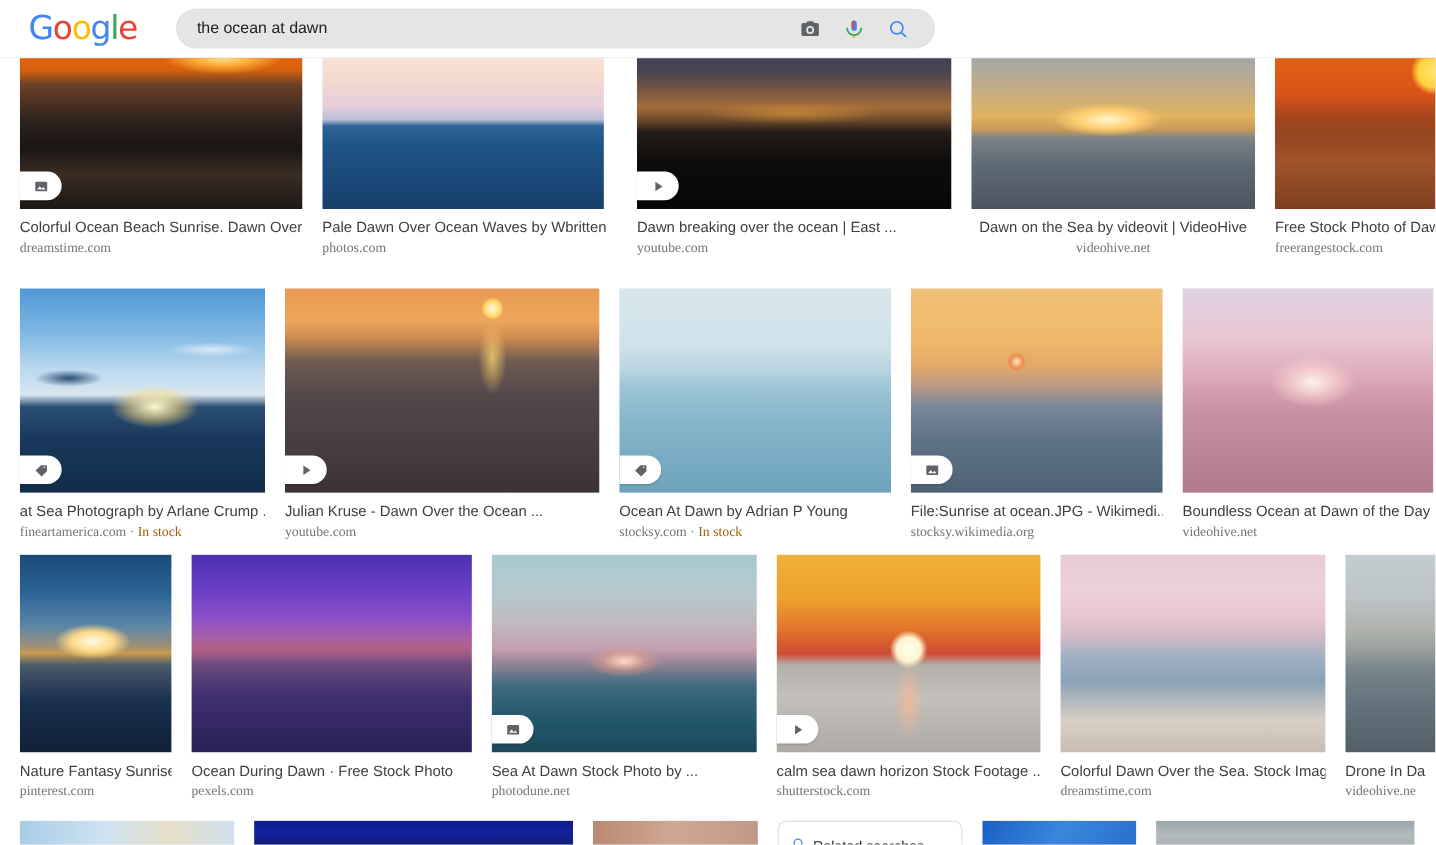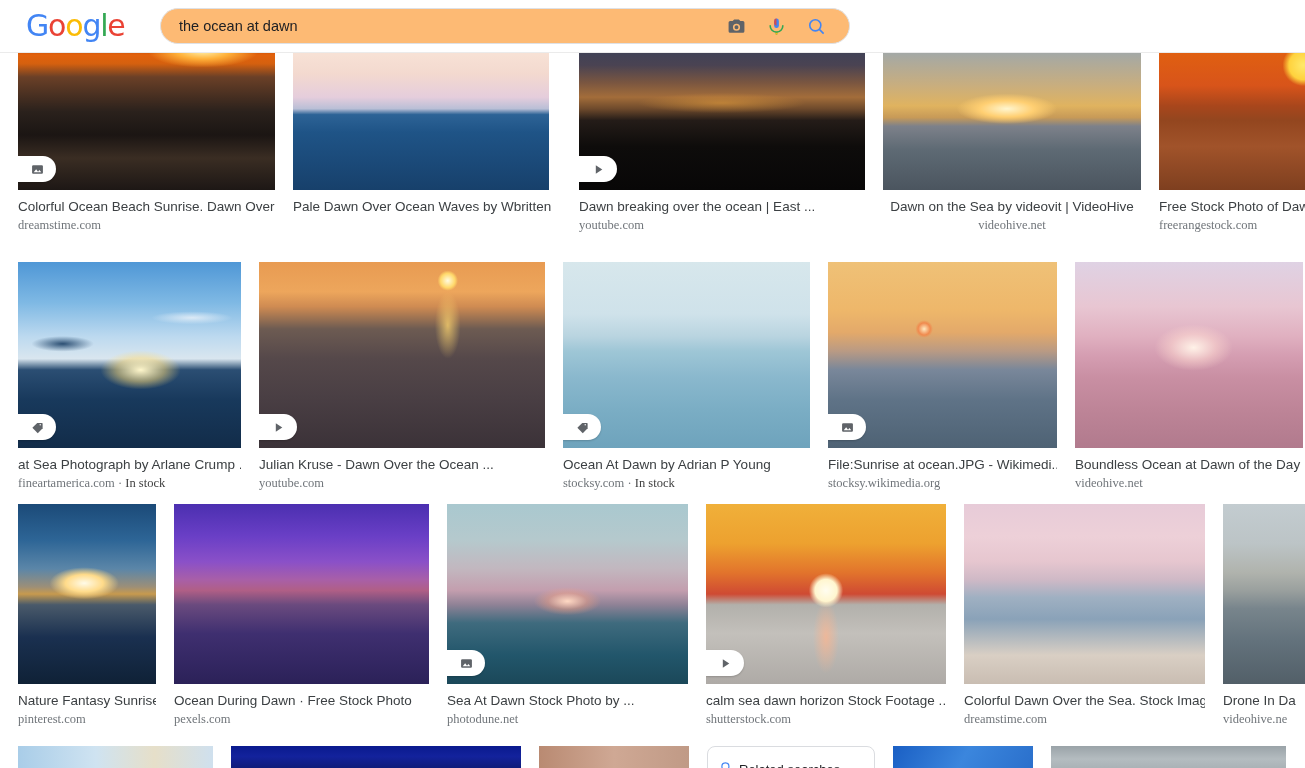--- a/index.html
+++ b/index.html
@@ -39,21 +39,21 @@
   .logo span { display: inline-block; }
 
   .searchbar {
     margin-left: 42px;
     width: 690px;
     height: 36px;
     border: 1px solid #dfe1e5;
     border-radius: 20px;
     display: flex;
     align-items: center;
-    background: #fdba74;
+    background: #e5e5e5;
     position: relative;
   }
   .search-input {
     border: none;
     outline: none;
     flex: 1;
     font-size: 14.5px;
     color: #202124;
     padding: 0 8px 0 18px;
     background: transparent;
@@ -137,21 +137,21 @@
   .cap-src {
     font-size: 12.5px;
     color: #70757a;
     line-height: 16px;
     margin-top: 2px;
     white-space: nowrap;
     overflow: hidden;
     font-family: Liberation Serif, serif;
   }
   .stock {
-    color: #404040;
+    color: #a16207;
   }
 
   .related-card {
     position: absolute;
     width: 168px;
     height: 84px;
     border: 1px solid #dadce0;
     border-radius: 8px;
     background: #fff;
     padding: 14px 12px 0 12px;
@@ -220,20 +220,21 @@
           <div class="cap-title">Colorful Ocean Beach Sunrise. Dawn Over ...</div>
           <div class="cap-src">dreamstime.com</div>
         </div>
       </div>
       <div class="tile" style="width: 268px;">
         <div class="thumb-wrap" style="width: 256px; height: 145px;">
           <div class="thumb" style="background: linear-gradient(rgb(249, 229, 216) 0%, rgb(243, 217, 207) 20%, rgb(229, 205, 220) 36%, rgb(185, 191, 214) 44%, rgb(45, 99, 150) 48%, rgb(31, 84, 135) 60%, rgb(23, 64, 107) 100%);"></div>
         </div>
         <div class="cap">
           <div class="cap-title">Pale Dawn Over Ocean Waves by Wbritten</div>
+          <div class="cap-src">photos.com</div>
         </div>
       </div>
       <div class="tile" style="width: 286px;">
         <div class="thumb-wrap" style="width: 286px; height: 145px;">
           <div class="thumb" style="background: radial-gradient(42% 10% at 50% 40%, rgba(232, 160, 60, 0.55) 0%, rgba(140, 70, 20, 0) 70%), linear-gradient(rgb(60, 65, 89) 0%, rgb(74, 67, 82) 14%, rgb(122, 86, 64) 26%, rgb(163, 109, 58) 36%, rgb(110, 74, 44) 44%, rgb(36, 28, 24) 52%, rgb(14, 12, 11) 70%, rgb(8, 7, 7) 100%);"></div>
           <div class="badge">
             <svg width="13" height="13" viewBox="0 0 24 24">
               <path fill="#5f6368" d="M7 4l12 8-12 8z"></path>
             </svg>
           </div>

